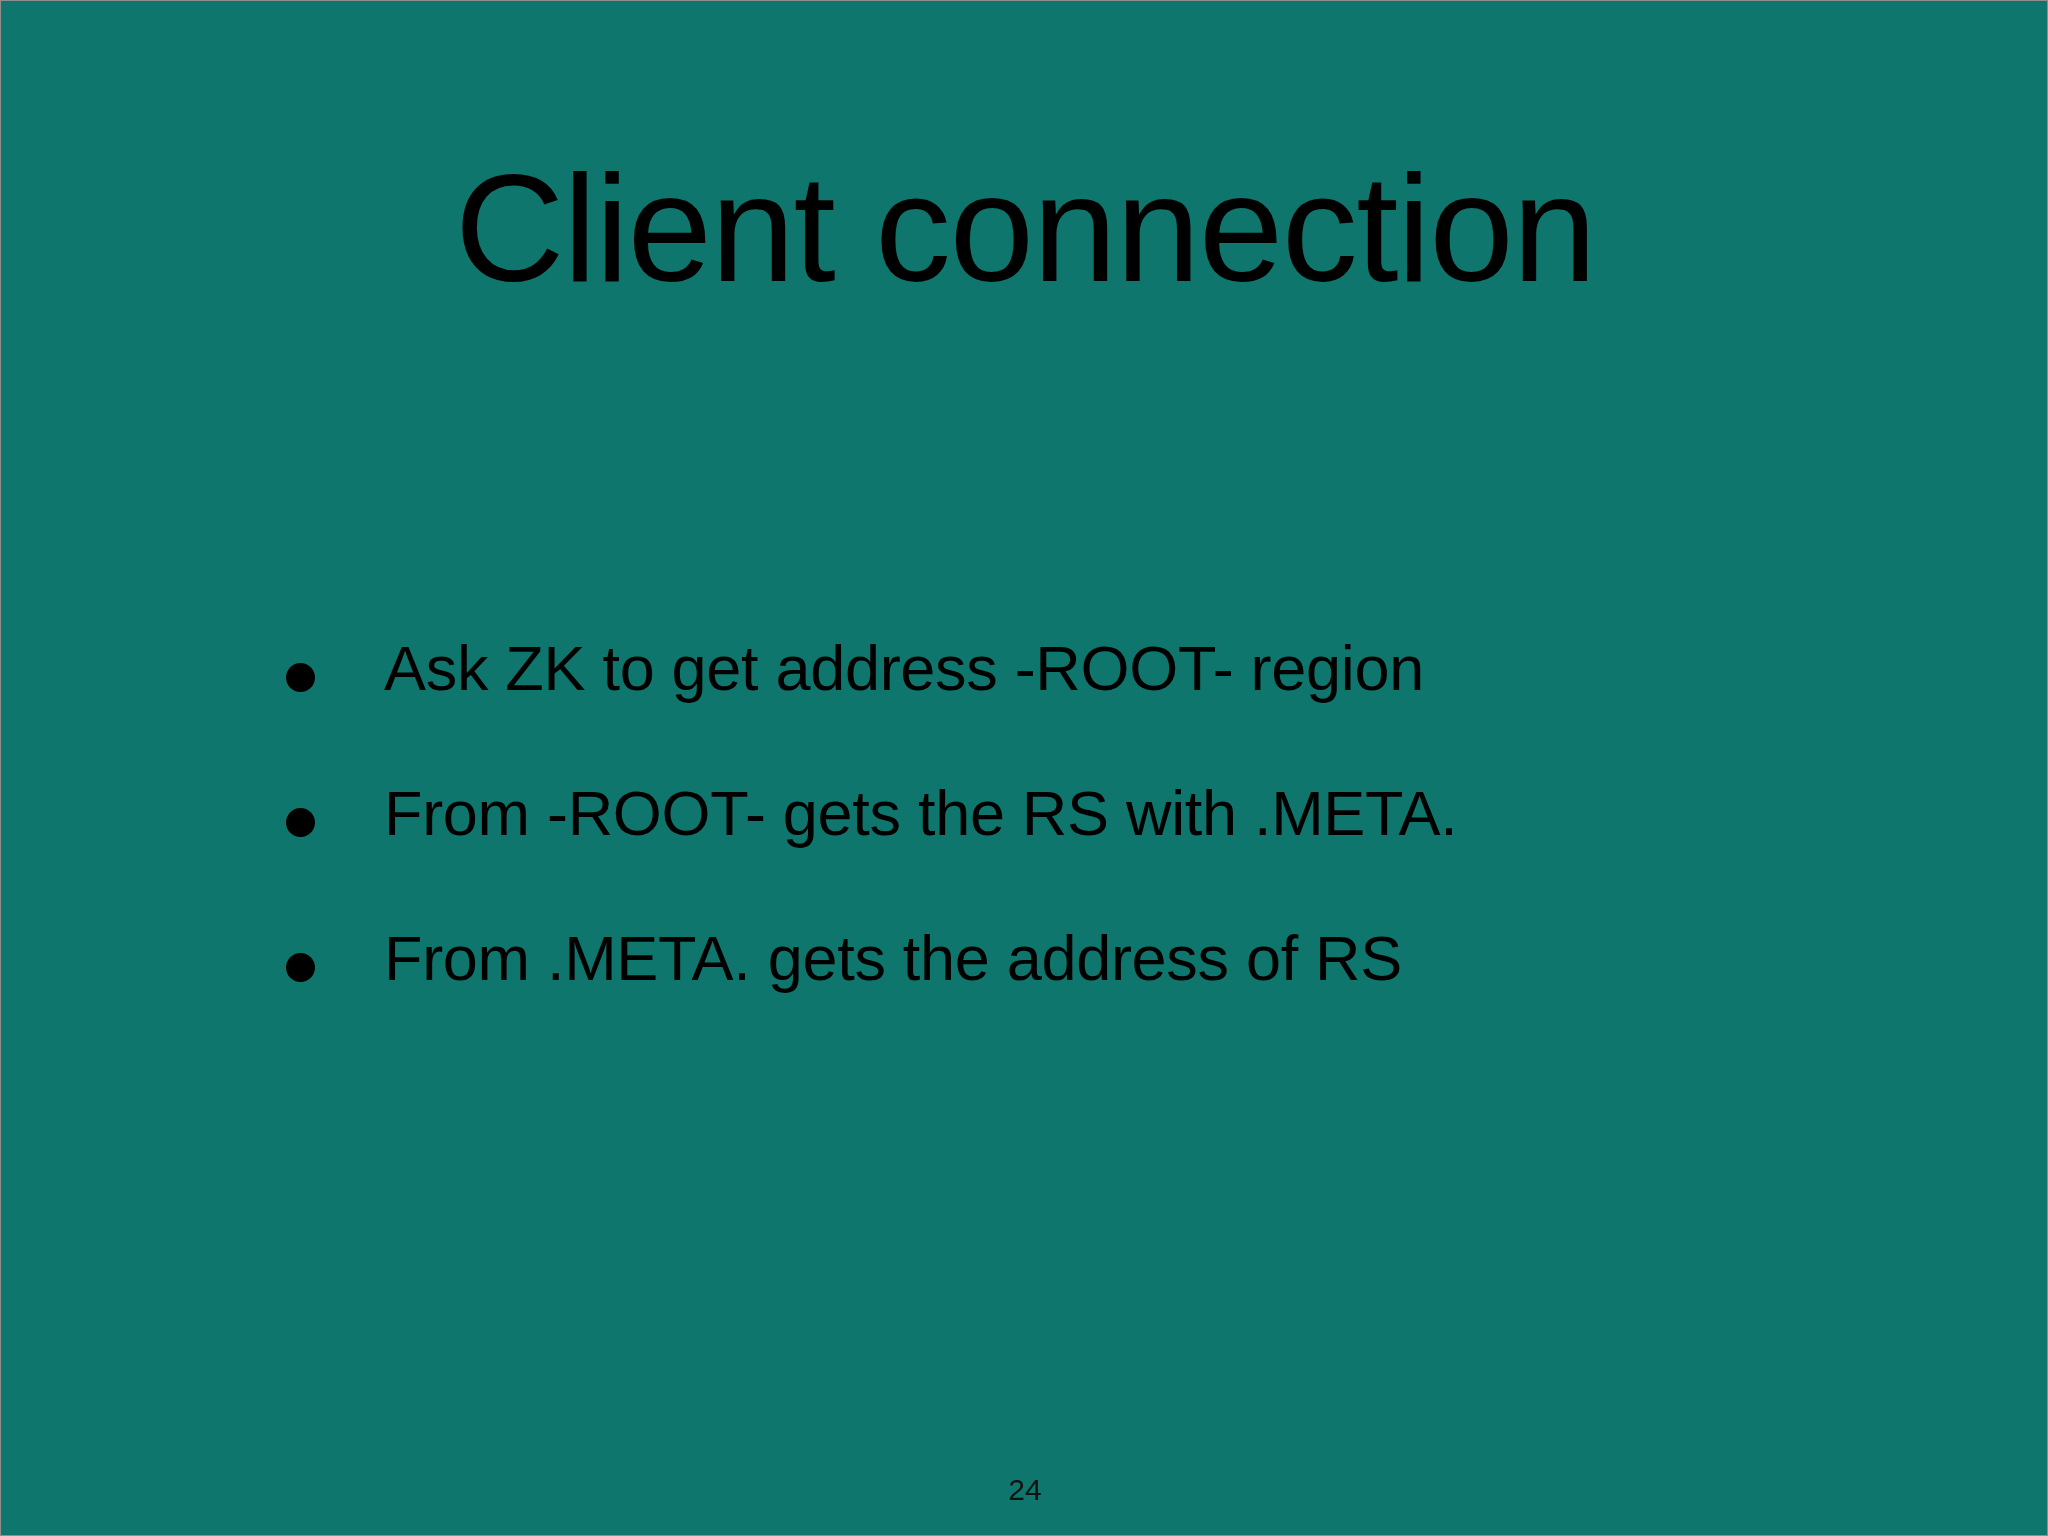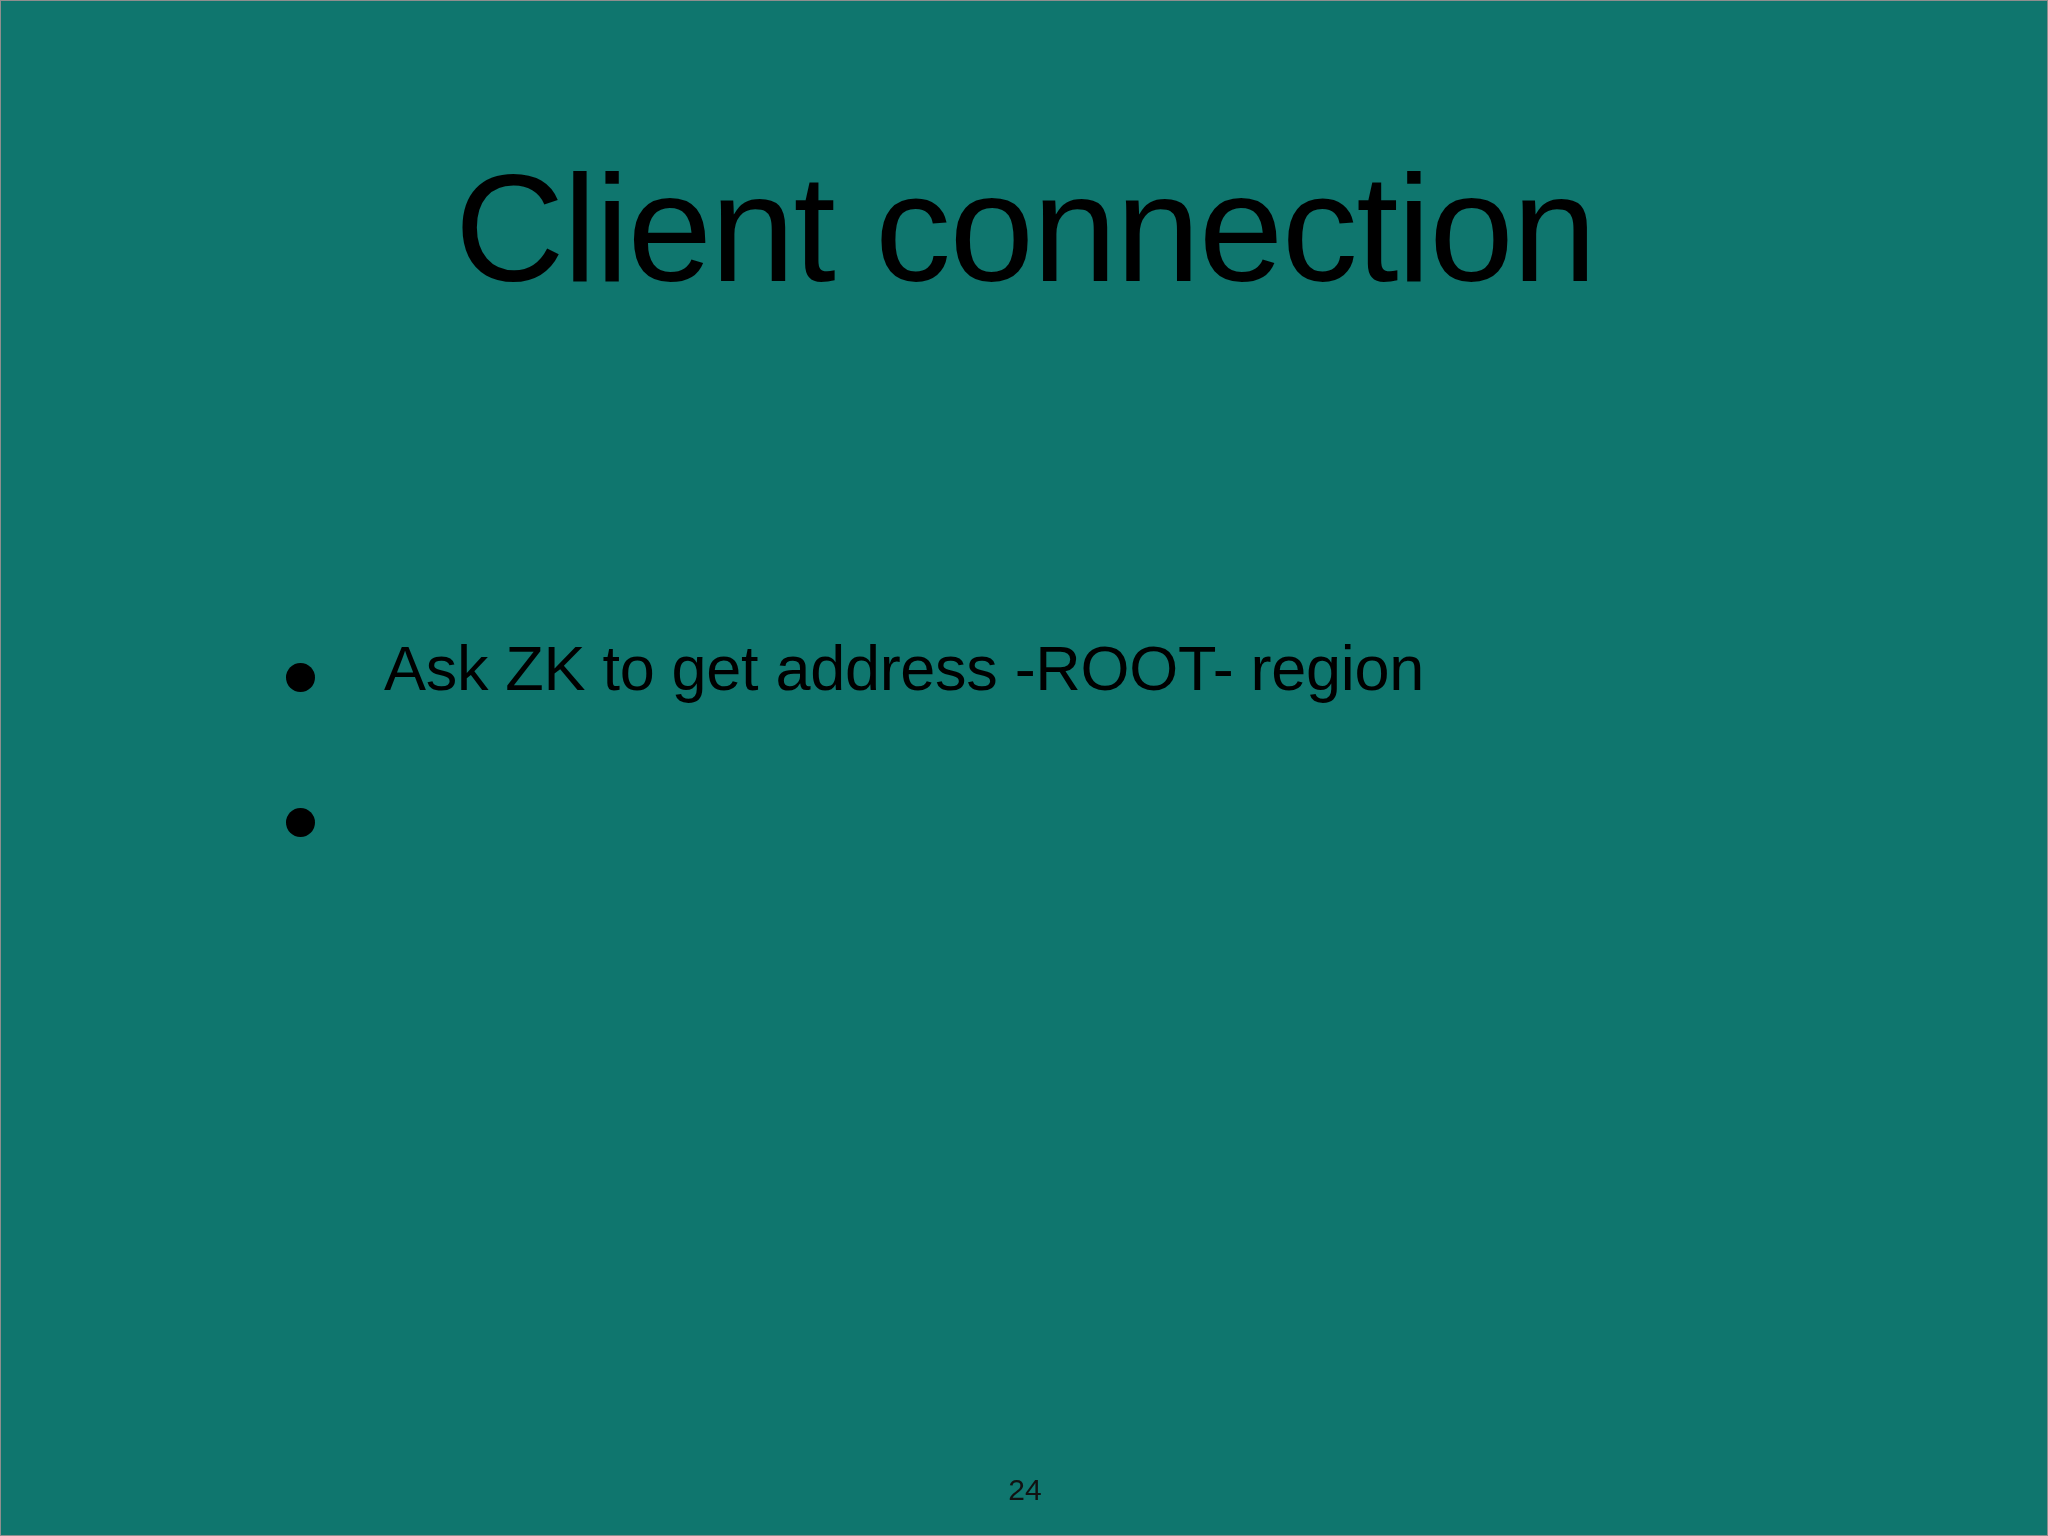--- a/index.html
+++ b/index.html
@@ -99,25 +99,32 @@
 
   <div class="bullet-list">
 
     <div class="bullet-row">
       <span class="bullet-marker">
         <span class="bullet-dot"></span>
       </span>
       <span class="bullet-text">Ask ZK to get address -ROOT- region</span>
     </div>
 
+    <div class="bullet-row">
+      <span class="bullet-marker">
+        <span class="bullet-dot"></span>
+      </span>
+      <span class="bullet-text">From -ROOT- gets the RS with .META.</span>
+    </div>
 
     <div class="bullet-row">
       <span class="bullet-marker">
         <span class="bullet-dot"></span>
       </span>
+      <span class="bullet-text">From .META. gets the address of RS</span>
     </div>
 
 
   </div>
 
   <div class="page-number">24</div>
 
 </div>
 
 </body></html>

